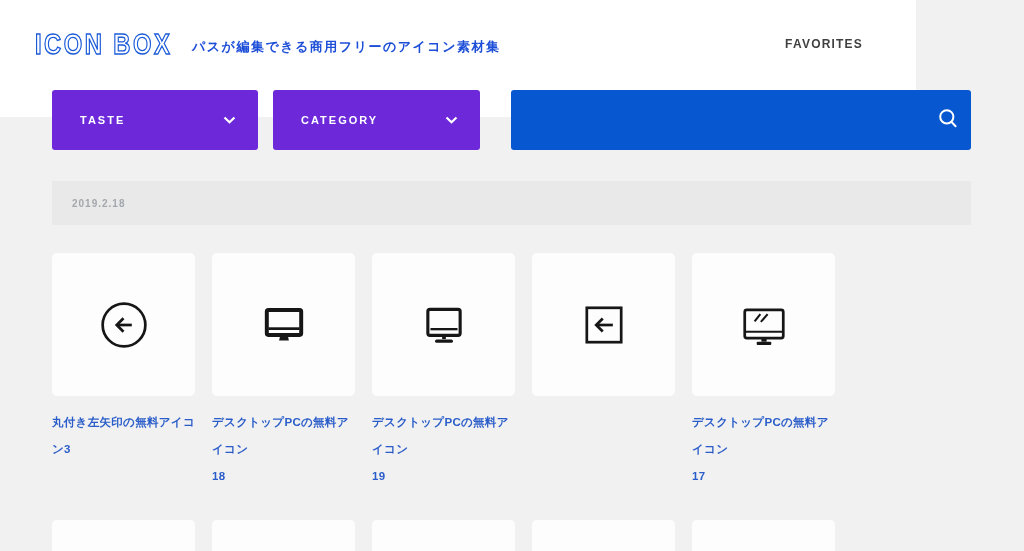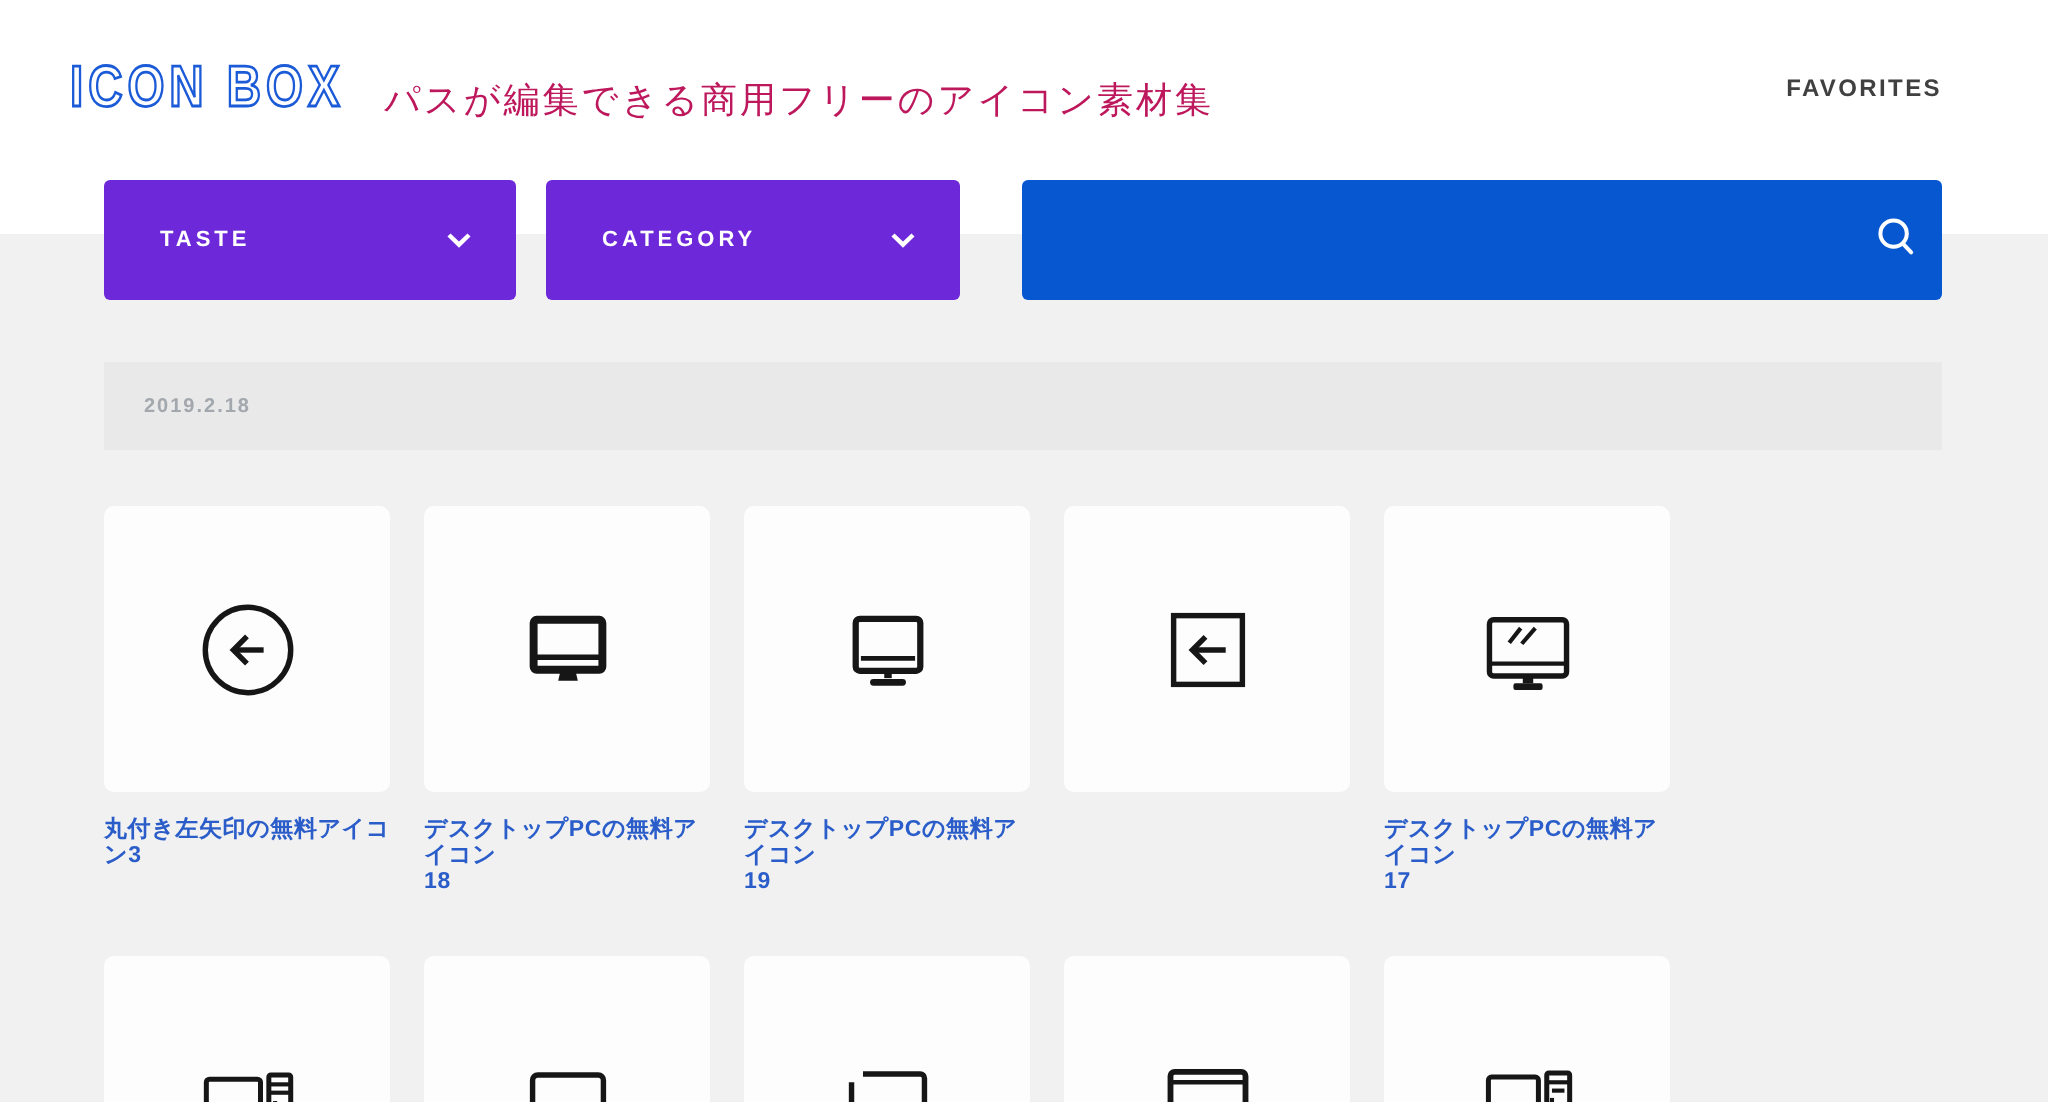--- a/index.html
+++ b/index.html
@@ -1,29 +1,29 @@
 <!DOCTYPE html>
 <html><head>
 <meta charset="utf-8">
 <style>
   * { margin:0; padding:0; box-sizing:border-box; }
   html,body { width:1024px; height:551px; overflow:hidden; }
   body { font-family:"Liberation Sans","DejaVu Sans",sans-serif; background:#f1f1f1; }
   .page { position:relative; width:1024px; height:551px; overflow:hidden; }
 
   
-  .header { position:absolute; left:0; top:0; width:1024px; height:117px; background:#ffffff; }
+  .header { position:absolute; left:0; top:0; width:916px; height:117px; background:#ffffff; }
   .logo { position:absolute; left:35px; top:28px; font-size:29px; font-weight:bold;
           letter-spacing:3px; color:#1c5bd8; transform:scaleX(.82); transform-origin:left center;
           white-space:nowrap; cursor:pointer; }
   @supports (-webkit-text-stroke: 1.4px #1c5bd8) {
     .logo { color:transparent; -webkit-text-stroke:1.4px #1c5bd8; }
   }
-  .tagline { position:absolute; left:192px; top:38px; font-size:18px; font-weight:normal;
-             color:#be185d; letter-spacing:1.5px; }
+  .tagline { position:absolute; left:192px; top:38px; font-size:13px; font-weight:bold;
+             color:#1d4ed8; letter-spacing:1.5px; }
   .favorites { position:absolute; right:53px; top:37px; font-size:12px; font-weight:bold;
                color:#404040; letter-spacing:1.2px; cursor:pointer; }
 
   
   .btn { position:absolute; top:90px; height:60px; background:#6d28d9; color:#fff;
          border:none; border-radius:3px; display:flex; align-items:center;
          justify-content:space-between; padding:0 22px 0 28px; cursor:pointer;
          font-family:inherit; font-size:11px; font-weight:bold; letter-spacing:2px; }
   .btn-taste { left:52px; width:206px; }
   .btn-category { left:273px; width:207px; }
@@ -42,21 +42,21 @@
   .banner-text { margin-left:20px; font-size:13px; color:#4a4f54; letter-spacing:1.3px; }
 
   
   .grid { position:absolute; left:52px; top:253px; display:grid;
           grid-template-columns:repeat(5,143px); column-gap:17px; row-gap:30px; }
   .card-cell { display:block; text-decoration:none; cursor:pointer; }
   .tile { width:143px; height:143px; background:#fdfdfd; border-radius:5px;
           display:flex; align-items:center; justify-content:center; }
   .glyph { display:flex; }
   .card-label { margin-top:13px; font-size:11.5px; font-weight:bold; color:#2a5dc9;
-                line-height:13px; letter-spacing:.3px; white-space:pre-line; }
+                line-height:27px; letter-spacing:.3px; white-space:pre-line; }
 </style>
 </head>
 <body>
 
 <div class="page">
 
   <div class="header">
     <div class="logo">ICON BOX</div>
     <div class="tagline">パスが編集できる商用フリーのアイコン素材集</div>
     <div class="favorites">FAVORITES</div>

